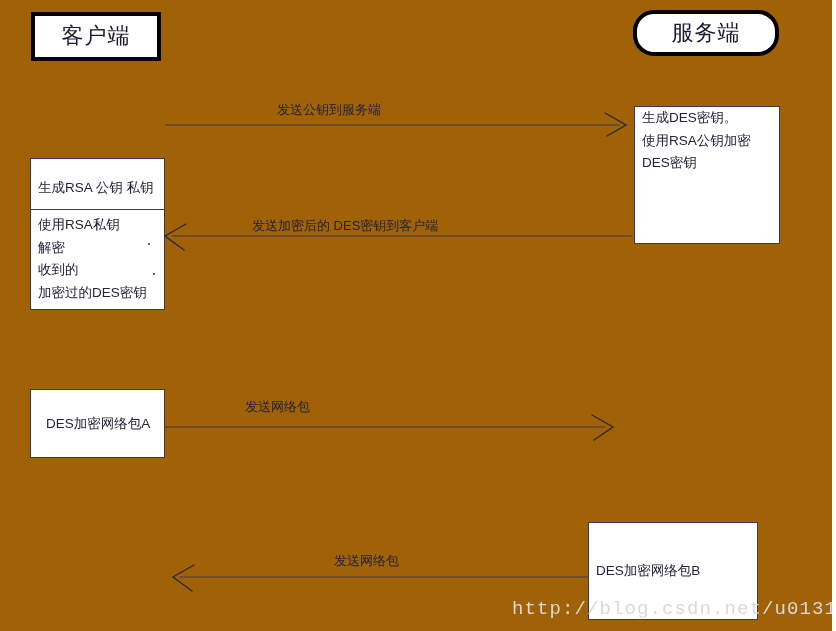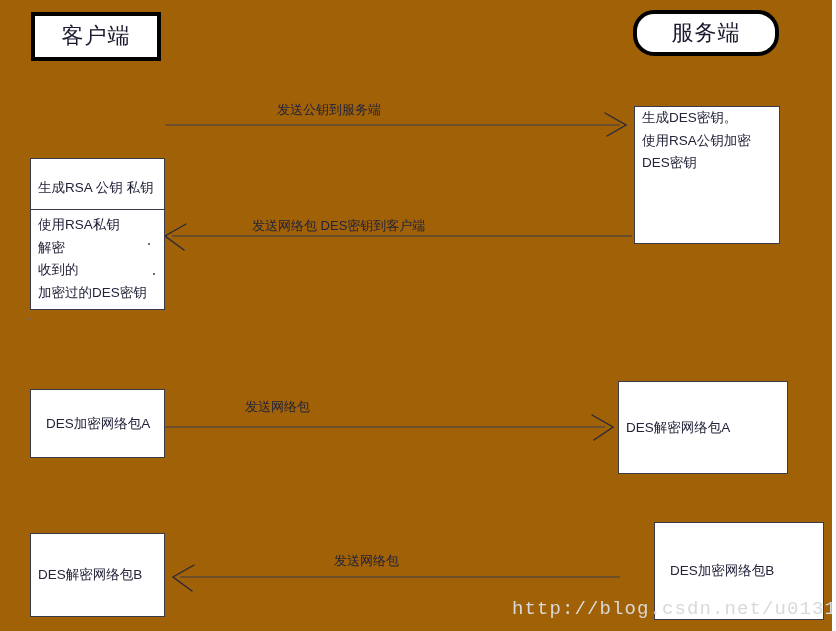--- a/index.html
+++ b/index.html
@@ -116,21 +116,21 @@
     <line class="arrow-line" x1="0" y1="13" x2="455" y2="13"></line>
     <path class="arrow-head" d="M 440 1 L 461 13 L 442 24"></path>
   </svg>
 
   <div class="box plain-box lines" style="left:634px; top:106px; width:146px; height:138px; justify-content:flex-start; padding-top:4px;">
     <span class="box-text">生成DES密钥。</span>
     <span class="box-text">使用RSA公钥加密</span>
     <span class="box-text">DES密钥</span>
   </div>
 
-  <div class="arrow-label" style="left:252px; top:217px;">发送网络包 DES密钥到客户端</div>
+  <div class="arrow-label" style="left:252px; top:217px;">发送加密后的 DES密钥到客户端</div>
   <svg class="arrow-svg" style="left:160px; top:222px; width:472px; height:30px;" viewBox="0 0 472 30">
     <line class="arrow-line" x1="12" y1="14" x2="472" y2="14"></line>
     <path class="arrow-head" d="M 26 2 L 5 14 L 24 28"></path>
   </svg>
 
   <div class="box plain-box lines" style="left:30px; top:209px; width:135px; height:101px; justify-content:flex-start; padding-top:8px;">
     <span class="box-text">使用RSA私钥</span>
     <span class="box-text">解密</span>
     <span class="box-text">收到的</span>
     <span class="box-text">加密过的DES密钥</span>
@@ -143,33 +143,27 @@
   <div class="box plain-box lines" style="left:30px; top:389px; width:135px; height:69px;padding-left:8px;">
     <span class="box-text">DES加密网络包A</span>
   </div>
 
   <div class="arrow-label" style="left:245px; top:398px;">发送网络包</div>
   <svg class="arrow-svg" style="left:165px; top:414px; width:450px; height:26px;" viewBox="0 0 450 26">
     <line class="arrow-line" x1="0" y1="13" x2="440" y2="13"></line>
     <path class="arrow-head" d="M 427 1 L 448 13 L 429 26"></path>
   </svg>
 
-  <div class="box plain-box lines" style="left:618px; top:381px; width:170px; height:93px;">
-    <span class="box-text">DES解密网络包A</span>
-  </div>
 
-  <div class="box plain-box lines" style="left:30px; top:533px; width:135px; height:84px;">
-    <span class="box-text">DES解密网络包B</span>
-  </div>
 
   <div class="arrow-label" style="left:334px; top:552px;">发送网络包</div>
   <svg class="arrow-svg" style="left:170px; top:563px; width:450px; height:30px;" viewBox="0 0 450 30">
     <line class="arrow-line" x1="10" y1="14" x2="450" y2="14"></line>
     <path class="arrow-head" d="M 24 2 L 3 14 L 22 28"></path>
   </svg>
 
-  <div class="box plain-box lines" style="left:654px; top:522px; width:170px; height:98px;padding-left:8px;">
+  <div class="box plain-box lines" style="left:588px; top:522px; width:170px; height:98px;">
     <span class="box-text">DES加密网络包B</span>
   </div>
 
   <div class="watermark" style="left:512px; top:598px;">http://blog.csdn.net/u013108312</div>
 
 </div>
 
 </body></html>

